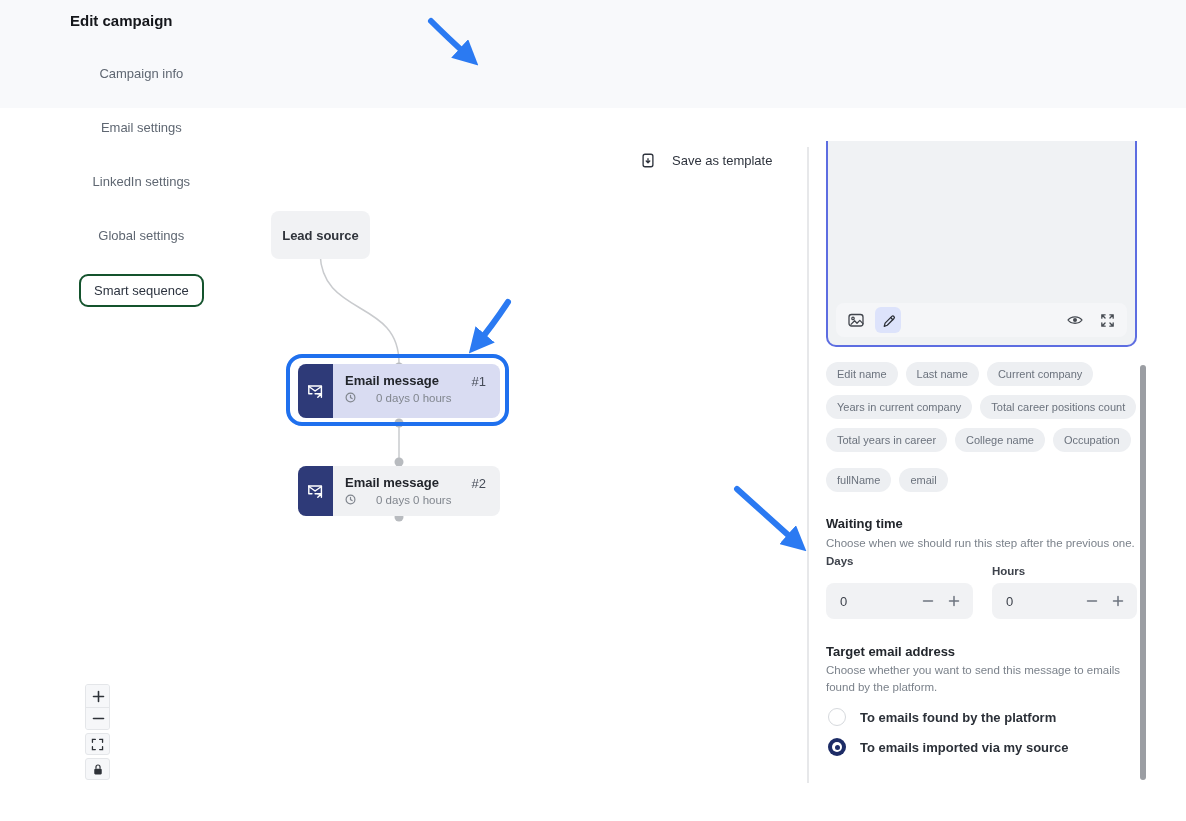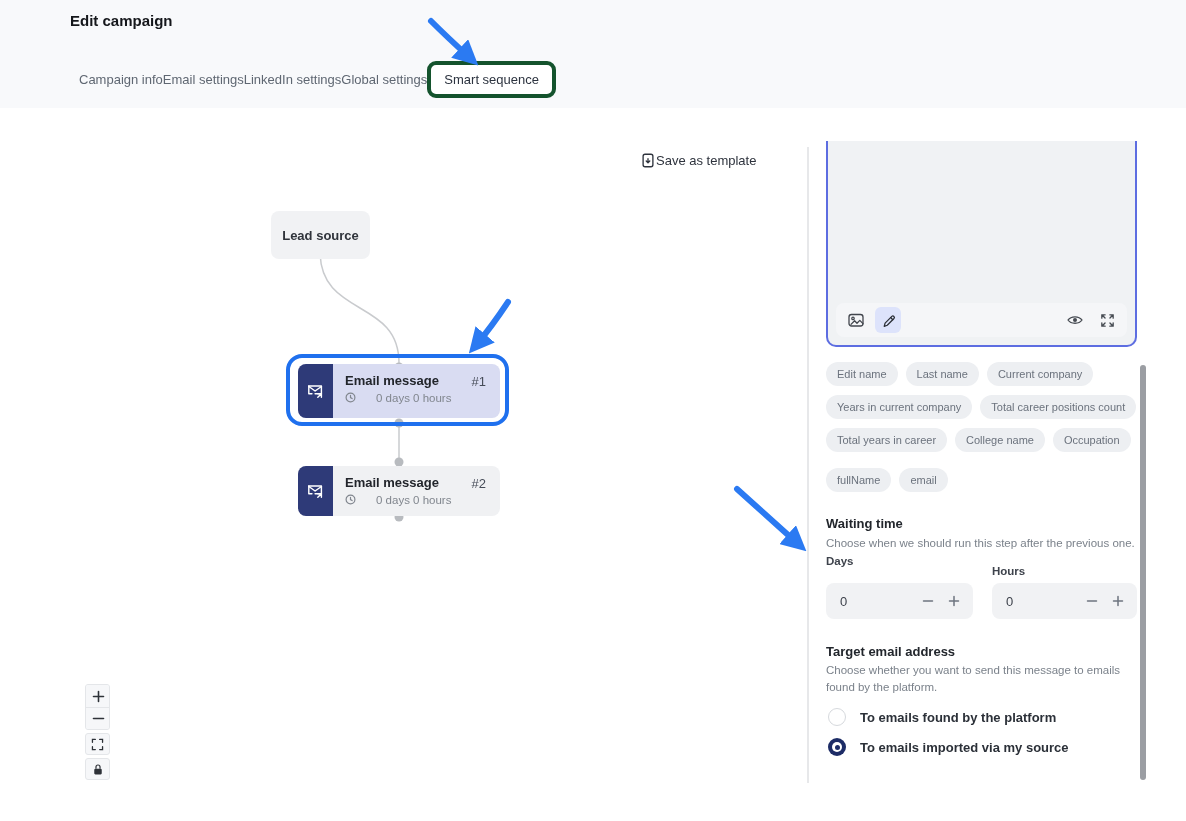--- a/index.html
+++ b/index.html
@@ -2,27 +2,27 @@
 <html><head>
 <meta charset="utf-8">
 <style>
   html,body{margin:0;padding:0;}
   body{width:1186px;height:821px;position:relative;overflow:hidden;background:#ffffff;
        font-family:"Liberation Sans",sans-serif;-webkit-font-smoothing:antialiased;}
 
   
   .header{position:absolute;left:0;top:0;width:1186px;height:108px;background:#f8f9fb;}
   .page-title{position:absolute;left:70px;top:12px;font-size:15px;font-weight:700;color:#15171b;}
-  .tab-bar{position:absolute;left:79px;top:58px;height:42px;display:flex;align-items:center;}
+  .tab-bar{position:absolute;left:79px;top:58px;height:42px;display:flex;align-items:center;gap:23px;flex-direction:column;}
   .tab{font-size:13px;color:#5f6772;white-space:nowrap;padding:8px 0;}
-  .tab.active{border:4px solid #14532d;border-radius:9px;padding:7px 13px;background:#ffffff;
+  .tab.active{border:2px solid #14532d;border-radius:9px;padding:7px 13px;background:#ffffff;
               color:#2c333f;font-weight:500;}
 
   
-  .save-template{position:absolute;left:640px;top:152px;display:flex;align-items:center;gap:0;
+  .save-template{position:absolute;left:640px;top:152px;display:flex;align-items:center;gap:16px;
                  font-size:13px;font-weight:500;color:#2e333d;cursor:pointer;}
 
   .lead-node{position:absolute;left:271px;top:211px;width:99px;height:48px;background:#f1f2f4;
              border-radius:8px;display:flex;align-items:center;justify-content:center;
              font-size:13px;font-weight:600;color:#30343b;z-index:3;}
 
   .selection-box{position:absolute;left:286px;top:354px;width:223px;height:72px;border:4px solid #1f70ee;
                  border-radius:16px;background:transparent;z-index:4;box-sizing:border-box;}
 
   .flow-node{position:absolute;display:flex;border-radius:8px;overflow:hidden;z-index:5;}

